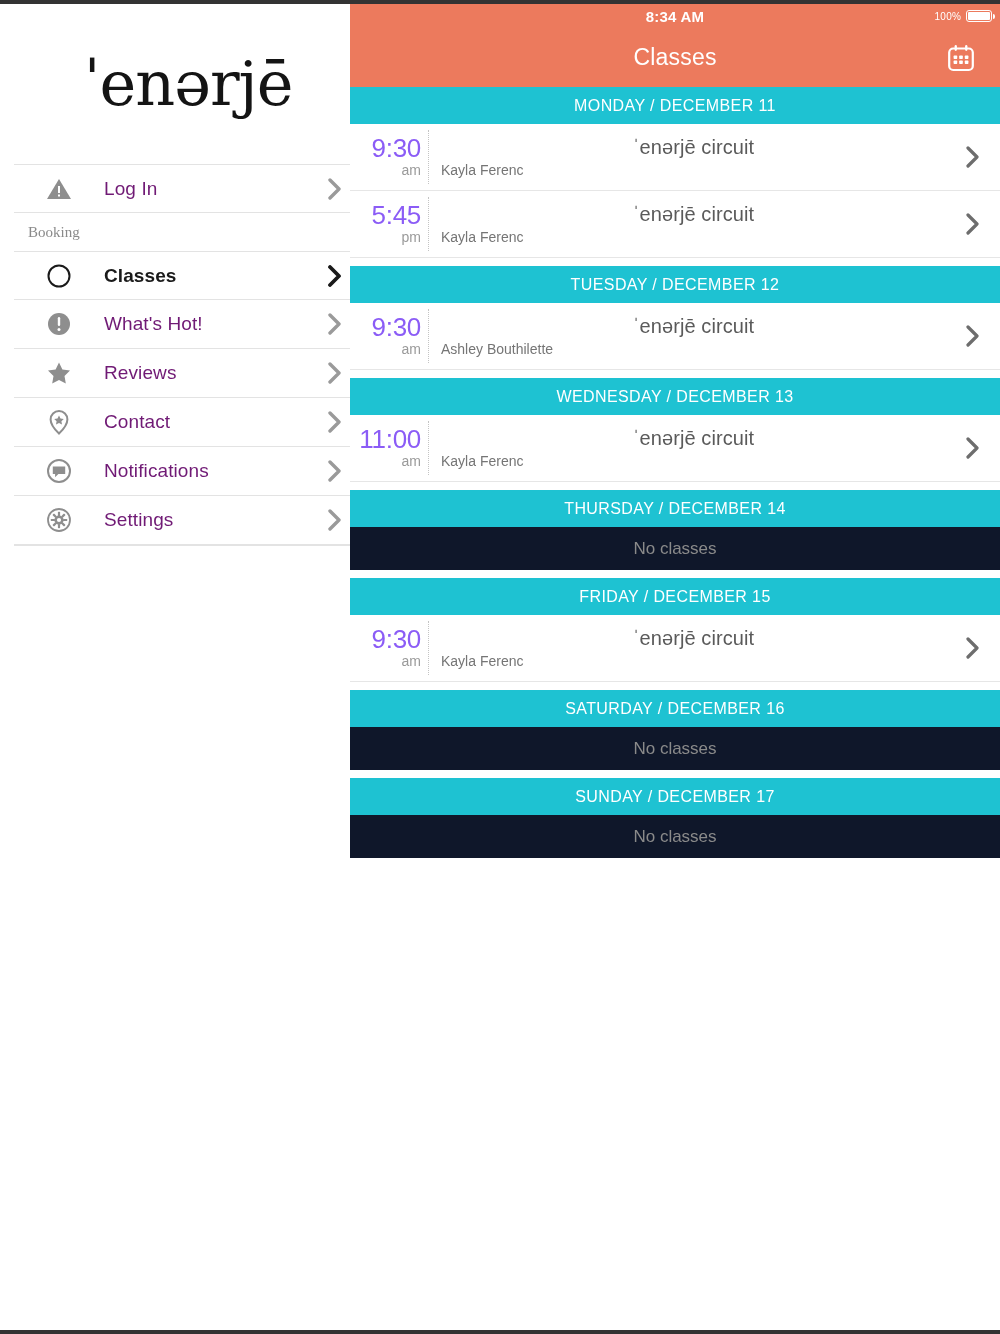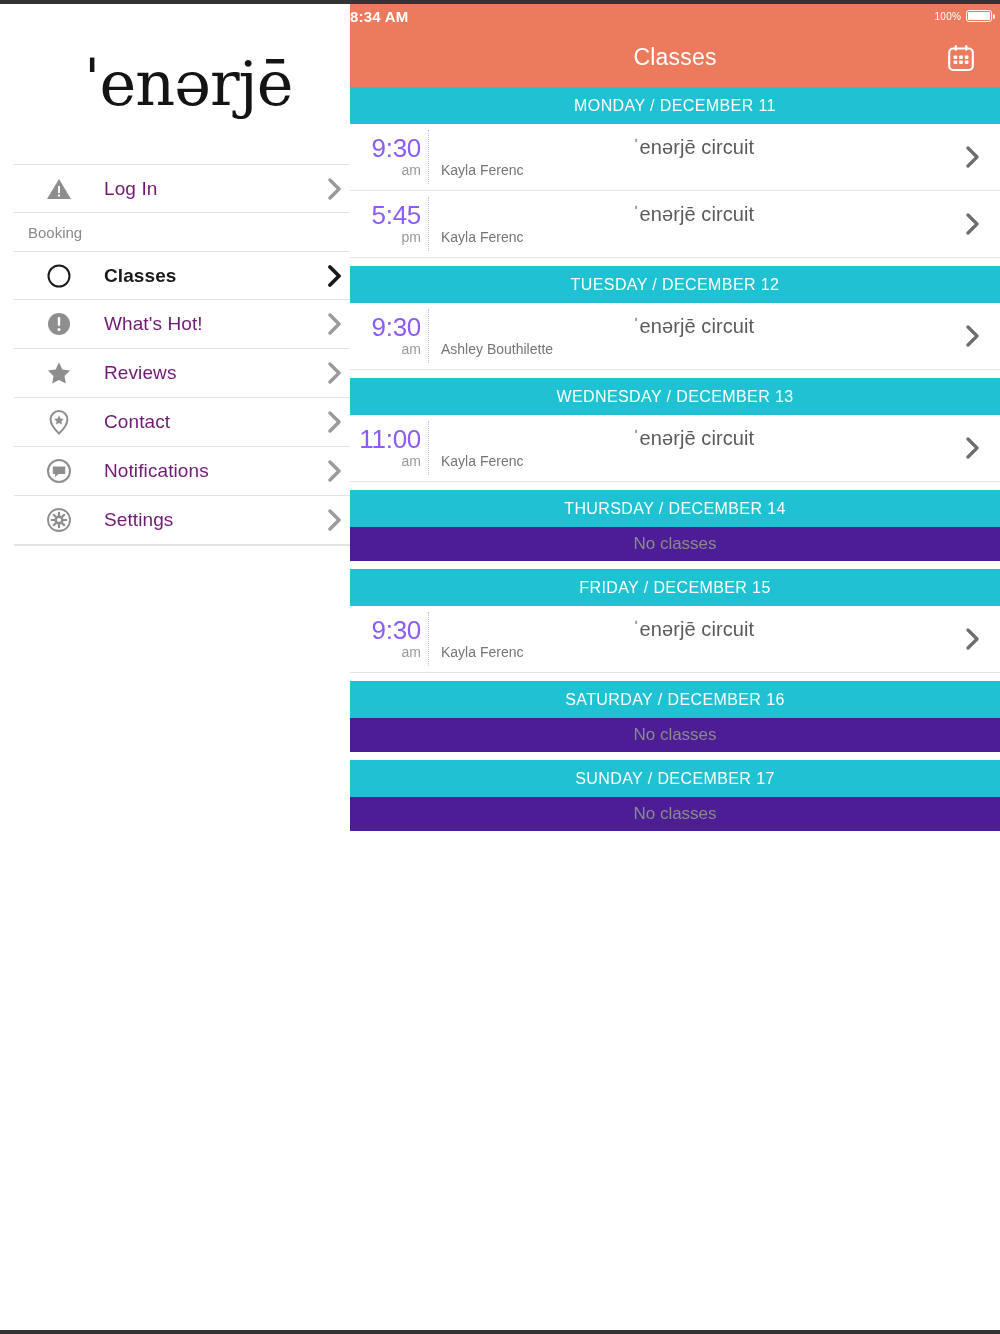--- a/index.html
+++ b/index.html
@@ -104,40 +104,41 @@
   .nav-chevron svg { display: block; }
   .section-header {
     height: 38px;
     display: flex;
     align-items: center;
     padding-left: 14px;
     font-size: 15px;
     color: #8a8a8a;
     background: #ffffff;
     box-sizing: border-box;
+    font-family: Liberation Serif, serif;
   }
   .nav-group-bottom { border-bottom: 1px solid #e3e3e3; }
 
   
   .content {
     position: absolute;
     top: 4px;
     left: 350px;
     width: 650px;
     height: 1326px;
     background: #ffffff;
     overflow: hidden;
   }
   .statusbar {
     position: relative;
     height: 24px;
     background: #ec7a5d;
     display: flex;
     align-items: center;
-    justify-content: flex-start;
+    justify-content: center;
   }
   .status-time {
     font-size: 15px;
     font-weight: bold;
     color: #ffffff;
     letter-spacing: 0.2px;
   }
   .status-right {
     position: absolute;
     right: 8px;
@@ -270,22 +271,22 @@
   }
   .class-chevron {
     flex: 0 0 54px;
     display: flex;
     align-items: center;
     justify-content: center;
     color: #6d6d6d;
   }
   .class-chevron svg { display: block; }
   .empty-row {
-    height: 34px;
-    background: #4c1d95;
+    height: 43px;
+    background: #0f172a;
     display: flex;
     align-items: center;
     justify-content: center;
   }
   .empty-row-label {
     font-size: 17px;
     color: #8a8a8a;
   }
   .day-gap {
     height: 8px;

